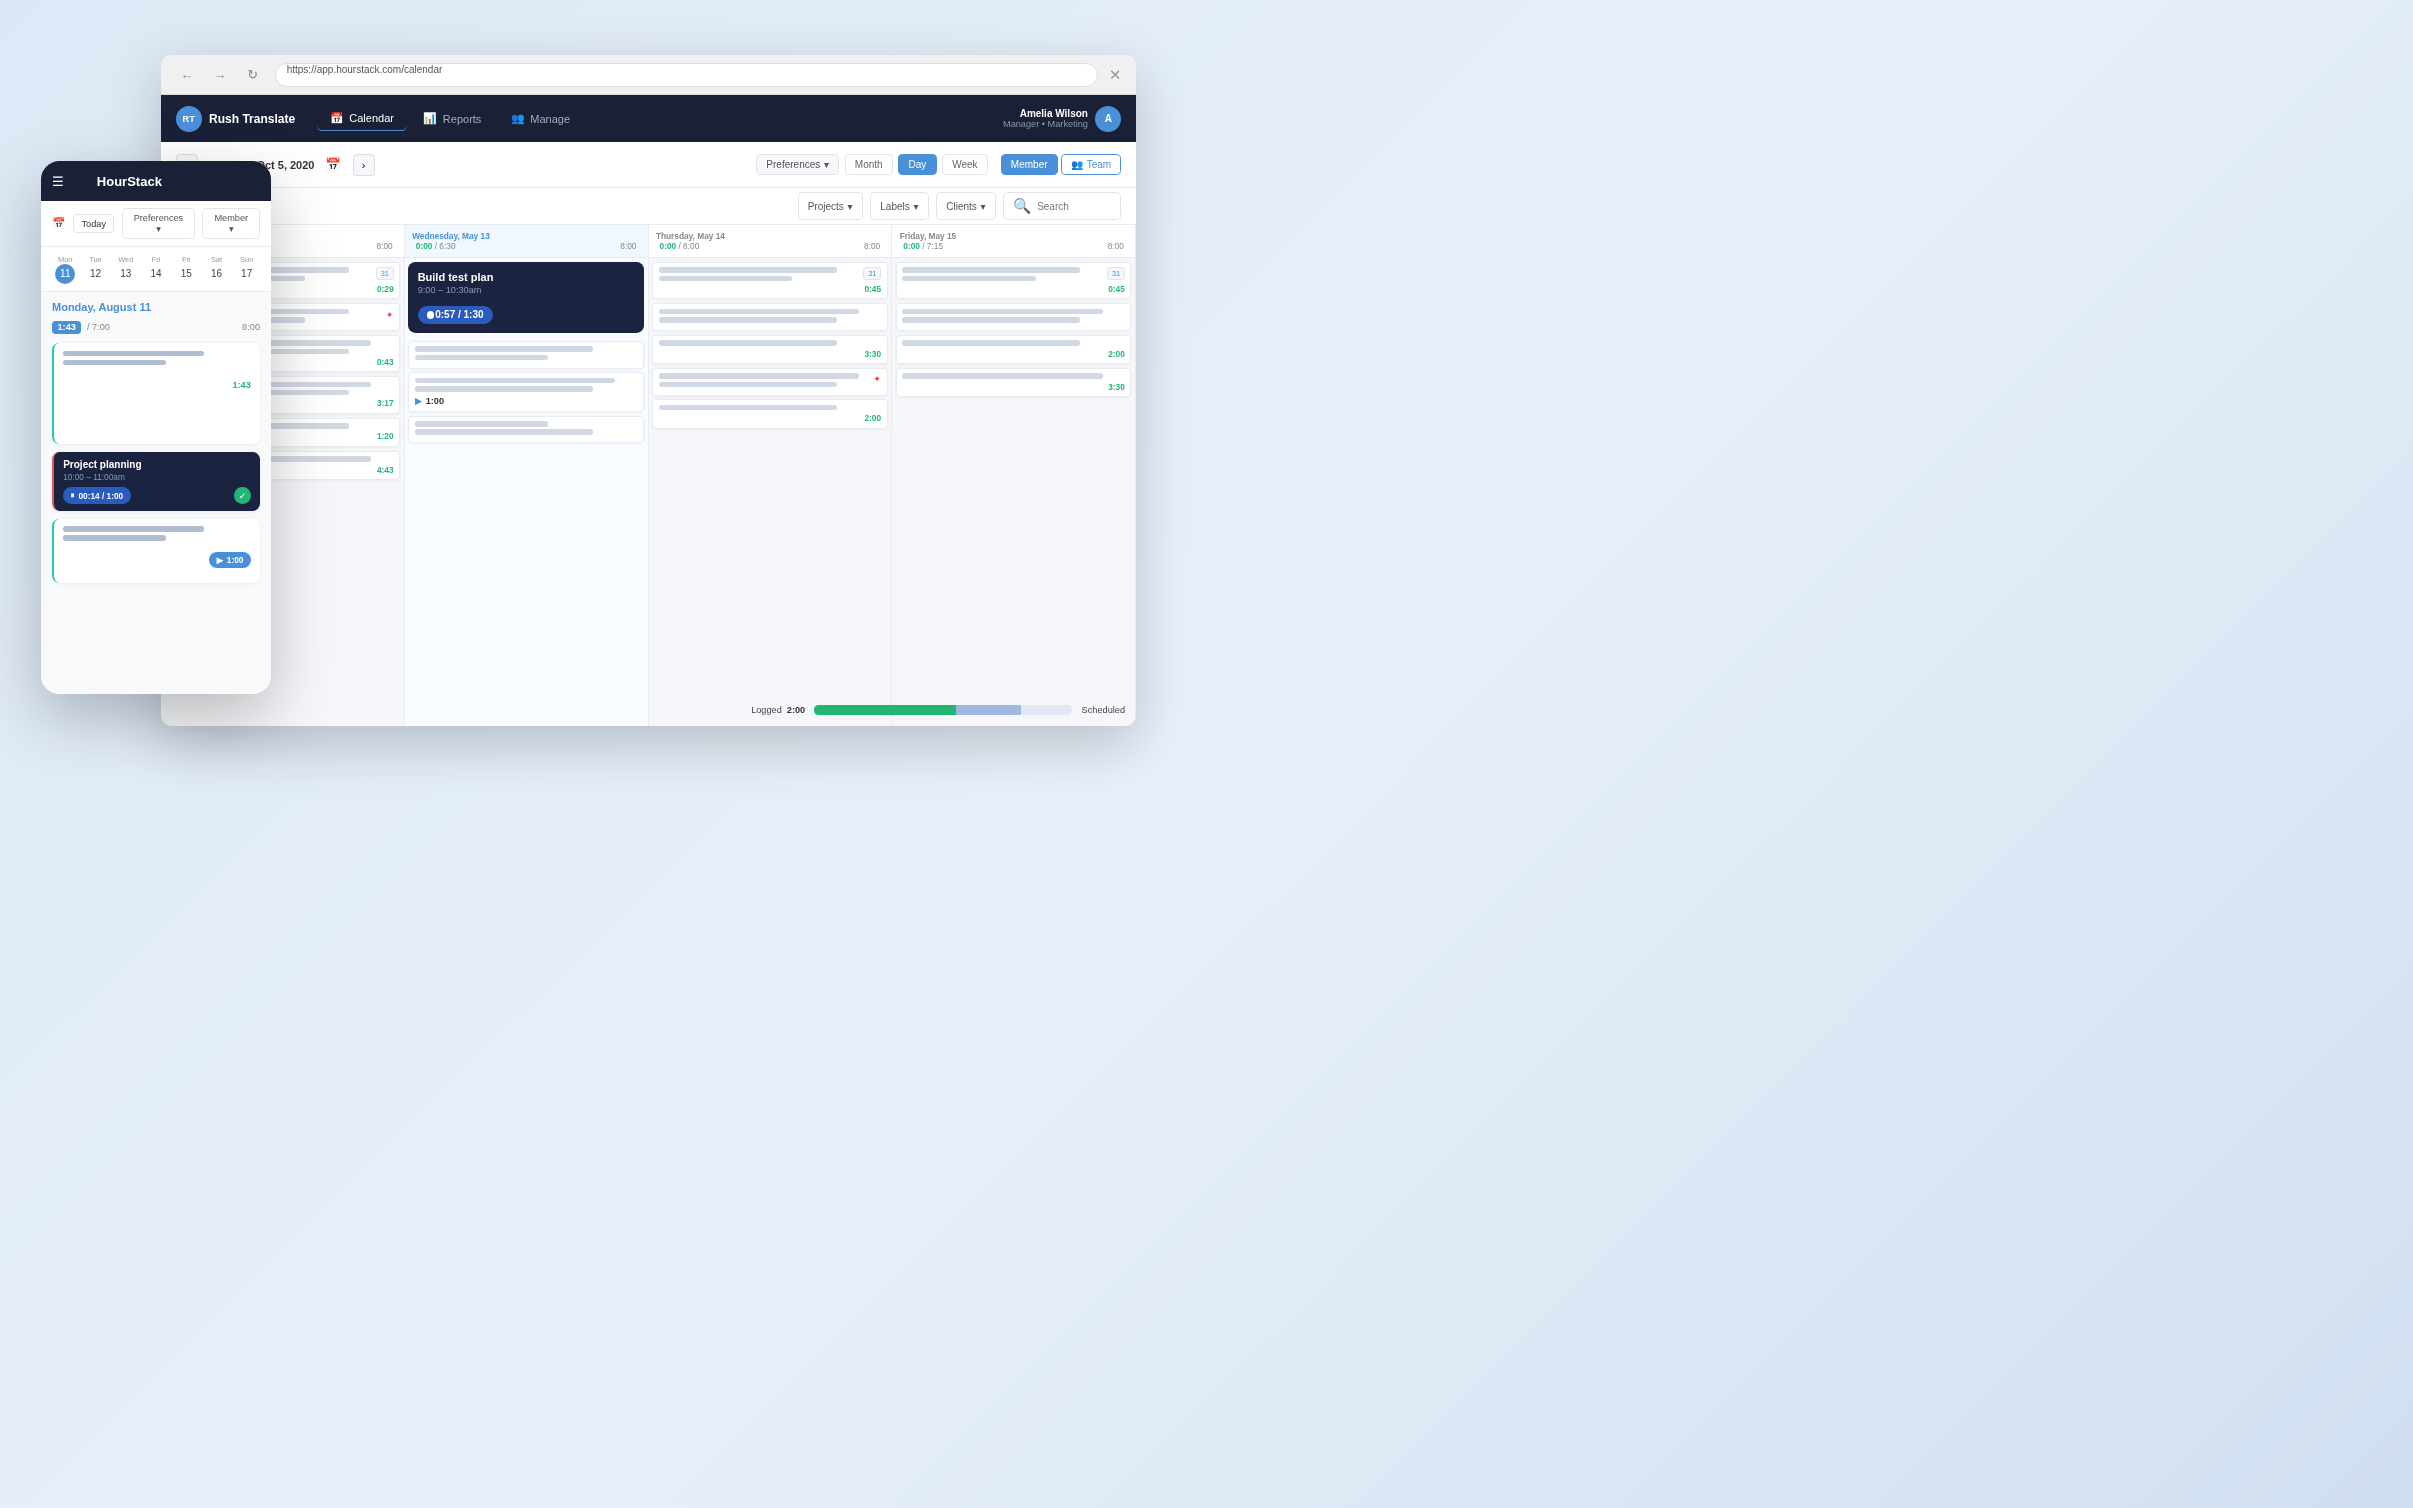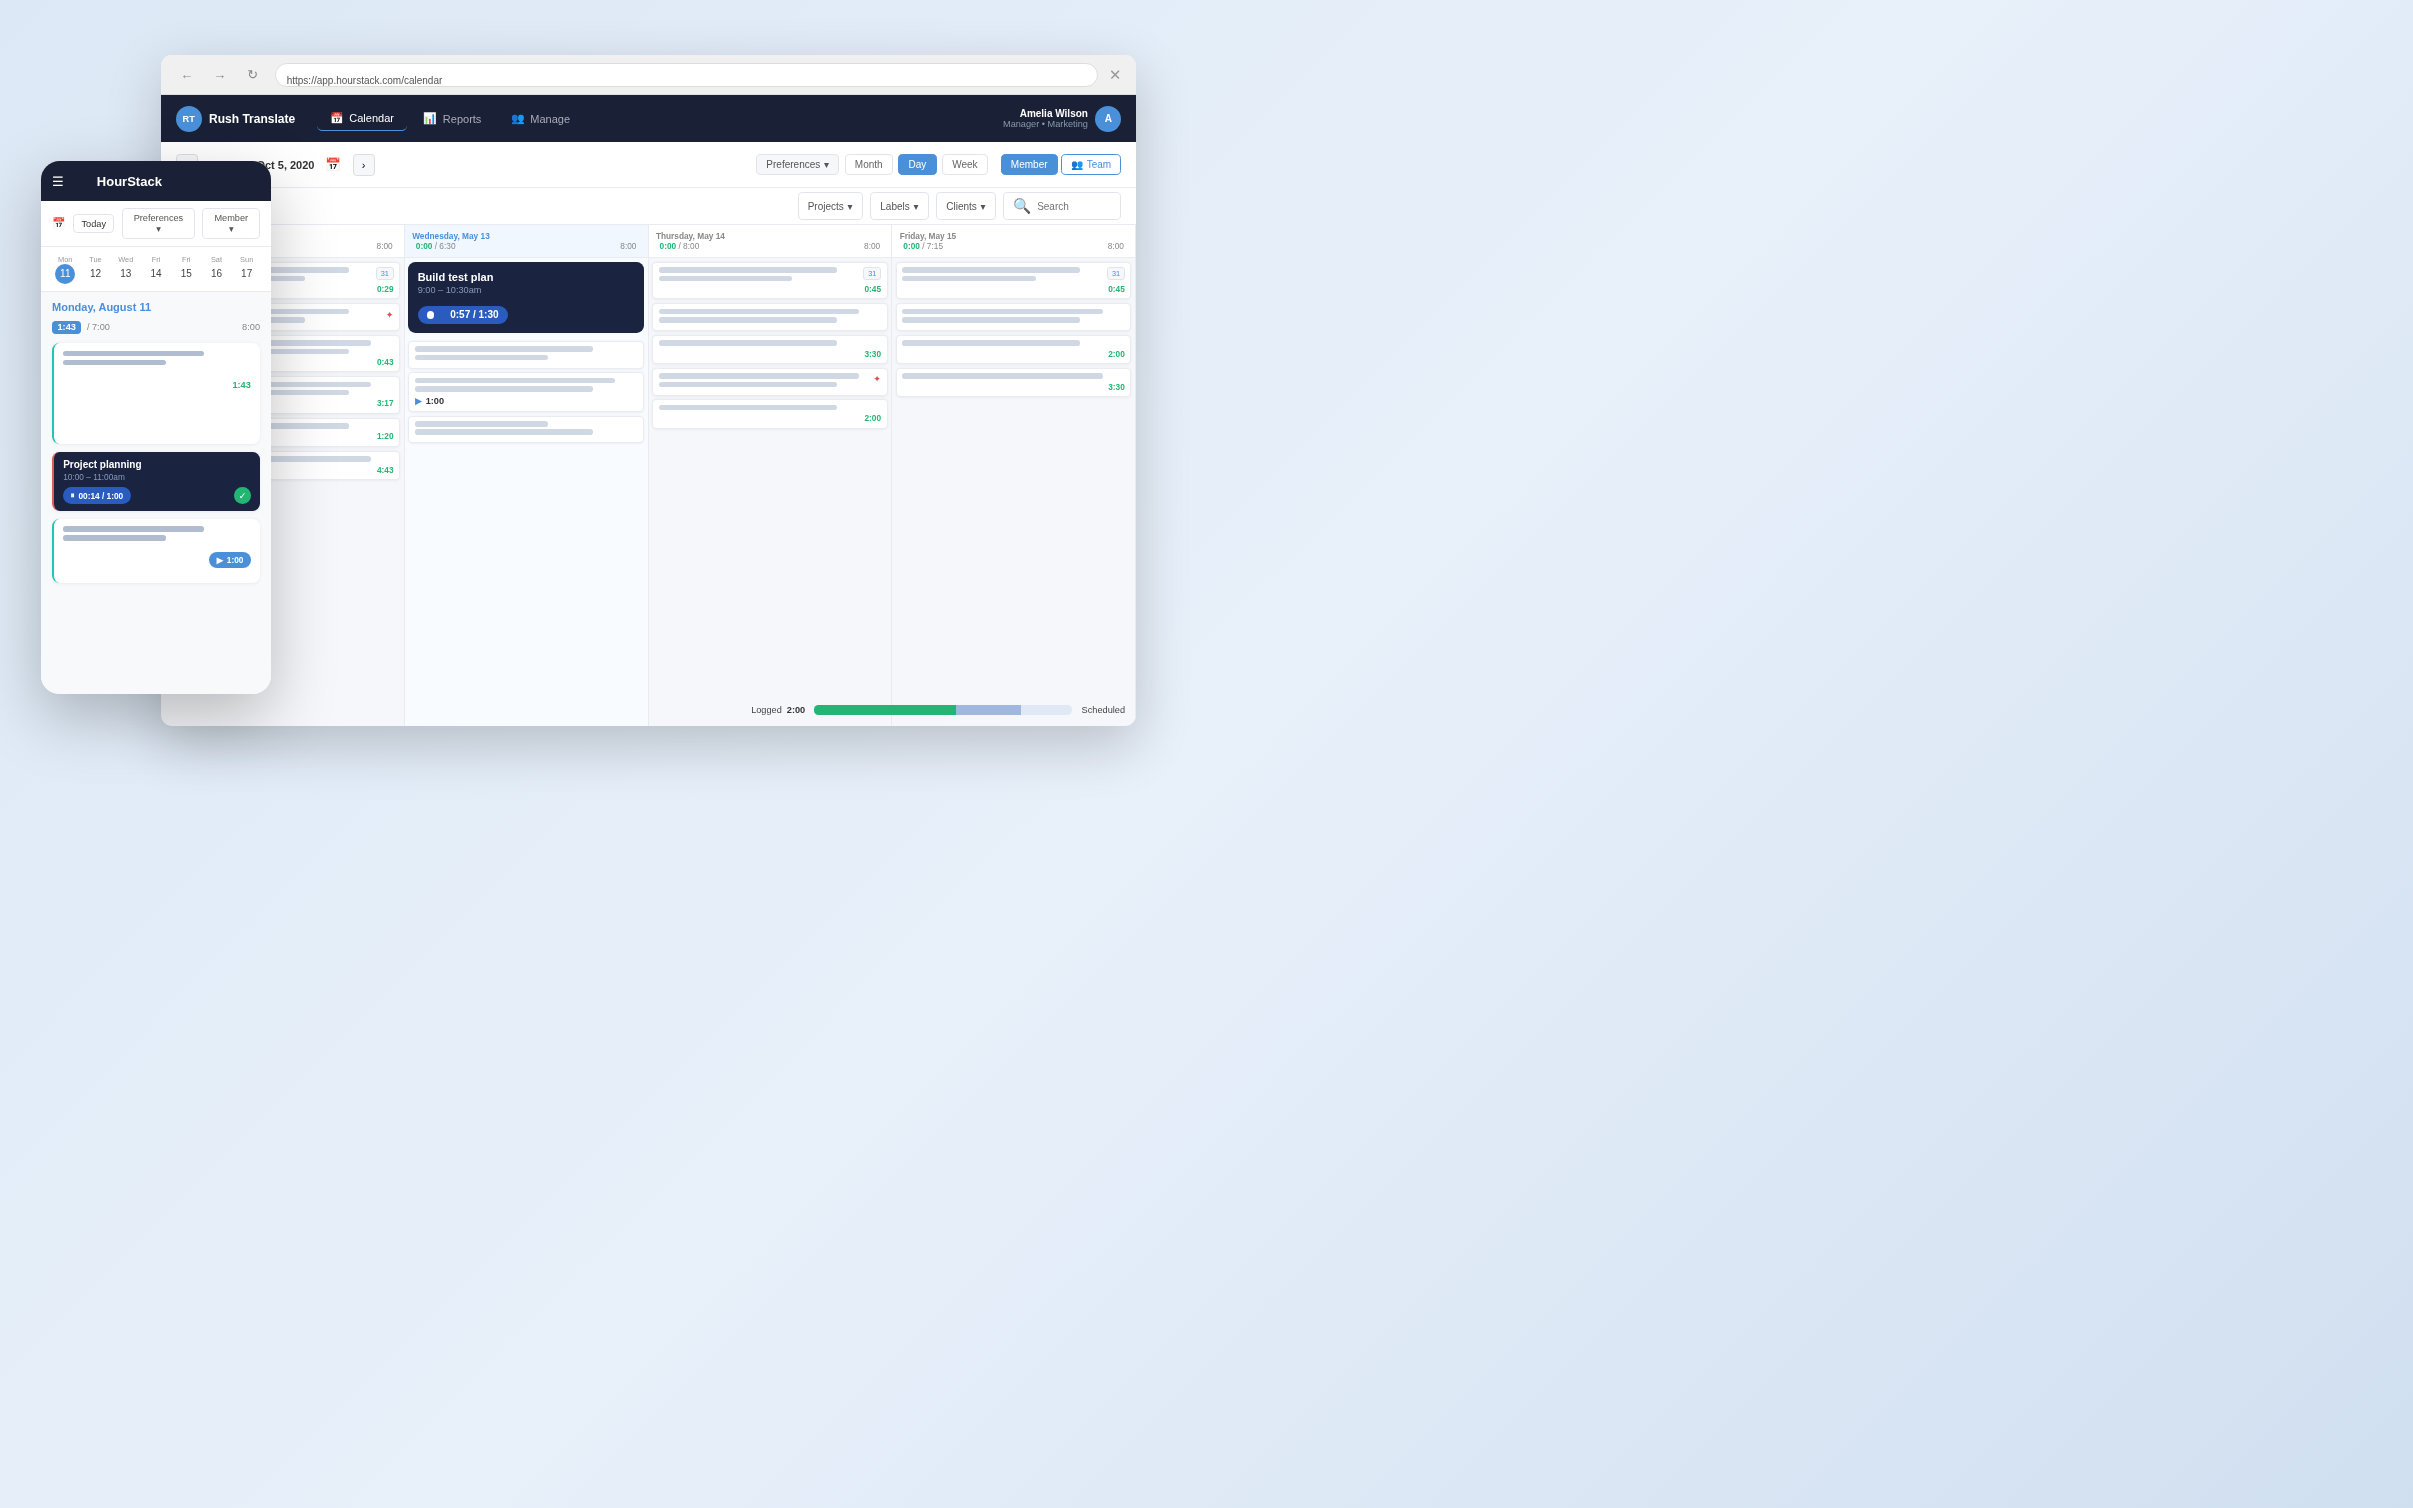--- a/index.html
+++ b/index.html
@@ -50,21 +50,21 @@
       justify-content: center;
     }
 
     .browser-url {
       flex: 1;
       background: white;
       border: 0.9px solid #ddd;
       border-radius: 18.4px;
       height: 24px;
       display: flex;
-      align-items: flex-end;
+      align-items: flex-start;
       padding: 0 11px;
       font-size: 10px;
       color: #555;
     }
 
     .browser-close {
       margin-left: auto;
       color: #999;
       font-size: 14.7px;
       cursor: pointer;
@@ -416,21 +416,21 @@
       color: #8899bb;
       margin-bottom: 11px;
     }
 
     .timer-badge {
       background: #2a5cbf;
       border-radius: 18.4px;
       padding: 3.7px 9.2px;
       display: inline-flex;
       align-items: center;
-      gap: 16px;
+      gap: 1px;
       font-size: 10px;
       font-weight: 600;
       color: white;
     }
 
     .timer-dot {
       width: 7.4px;
       height: 7.4px;
       background: white;
       border-radius: 50%;

